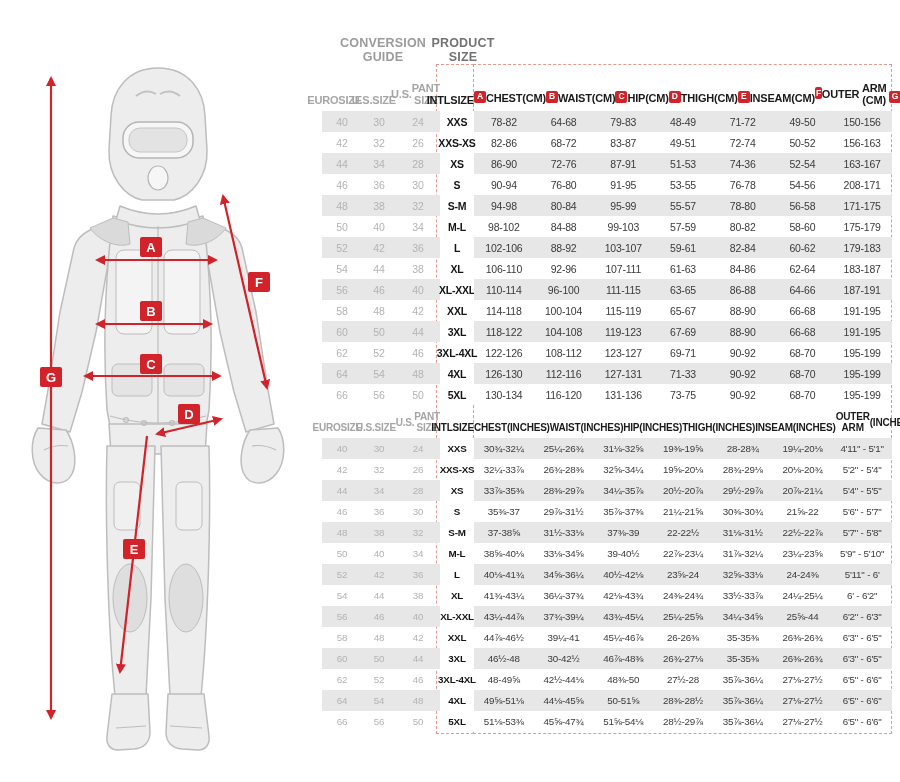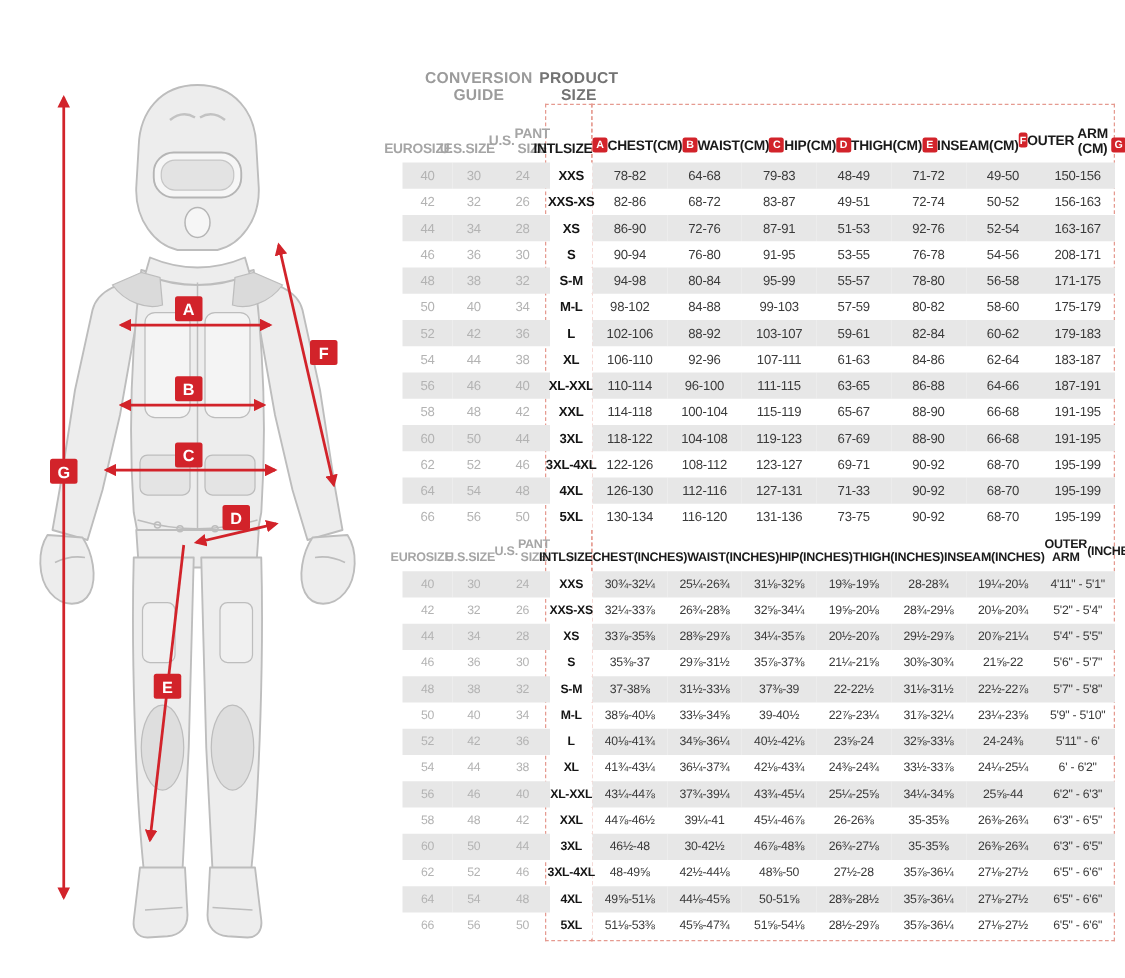--- a/index.html
+++ b/index.html
@@ -6,21 +6,21 @@
   .page{position:relative;width:900px;height:782px;background:#fff;overflow:hidden;
         font-family:"Liberation Sans",sans-serif;}
 
   
   .figure{position:absolute;left:0;top:38px;width:320px;height:745px;}
   .fig-badge{position:absolute;width:22px;height:20px;background:#d2232a;color:#fff;
              font-weight:bold;font-size:13px;display:flex;align-items:center;justify-content:center;
              border-radius:2px;line-height:1;}
 
   
-  .tables{position:absolute;left:322px;top:51px;width:570px;height:712px;}
+  .tables{position:absolute;left:322px;top:32px;width:570px;height:712px;}
   .title{position:absolute;font-weight:bold;font-size:12.5px;text-align:center;line-height:1.15;
          letter-spacing:.2px;}
   #title-conv{left:18px;top:4px;width:86px;color:#9b9b9b;}
   #title-prod{left:109px;top:4px;width:64px;color:#737373;}
   #title-body{left:300px;top:4px;width:116px;color:#d2232a;}
 
   .dash-box{position:absolute;border:1px dashed #e59a90;}
   #dash-intl{left:114px;top:32px;width:36px;height:668px;}
   #dash-meas{left:151px;top:32px;width:417px;height:668px;}
 
@@ -212,21 +212,21 @@
           </div>
           <div class="trow shade">
             <div class="cell cgray">44</div>
             <div class="cell cgray">34</div>
             <div class="cell cgray">28</div>
             <div class="cell cintl">XS</div>
             <div class="cell cval">86-90</div>
             <div class="cell cval">72-76</div>
             <div class="cell cval">87-91</div>
             <div class="cell cval">51-53</div>
-            <div class="cell cval">92-76</div>
+            <div class="cell cval">74-36</div>
             <div class="cell cval">52-54</div>
             <div class="cell cval">163-167</div>
           </div>
           <div class="trow">
             <div class="cell cgray">46</div>
             <div class="cell cgray">36</div>
             <div class="cell cgray">30</div>
             <div class="cell cintl">S</div>
             <div class="cell cval">90-94</div>
             <div class="cell cval">76-80</div>

